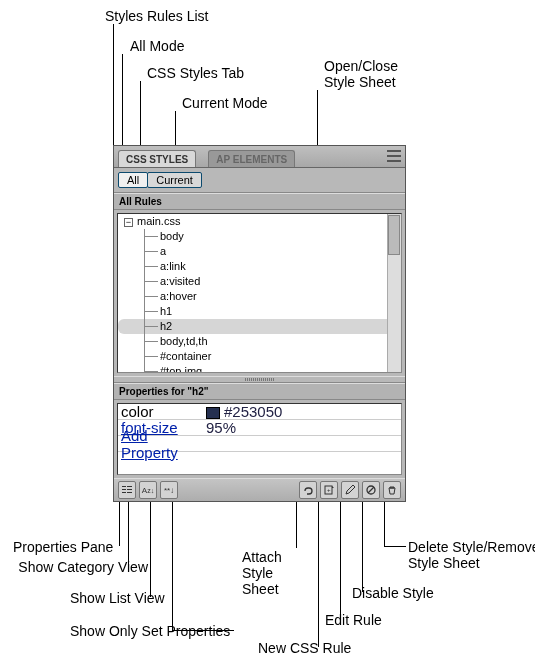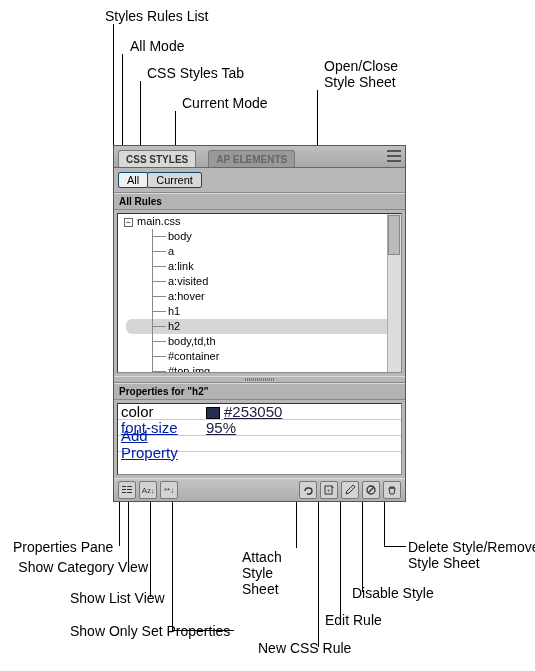--- a/index.html
+++ b/index.html
@@ -100,21 +100,21 @@
   }
   .rules .scroll {
     position:absolute; right:0; top:0; bottom:0; width:14px;
     background:#ddd; border-left:1px solid #aaa;
   }
   .rules .thumb {
     position:absolute; right:1px; top:1px; width:12px; height:40px;
     background:#bbb; border:1px solid #888;
   }
   .treerow { padding: 0 0 0 6px; line-height: 15px; white-space: nowrap; }
-  .treerow.child { padding-left: 42px; position: relative; margin-left: 8px; }
+  .treerow.child { padding-left: 42px; position: relative; }
   .treerow.child::before {
     content:""; position:absolute; left:26px; top:7px; width:14px; height:1px; background:#888;
   }
   .treerow.child::after {
     content:""; position:absolute; left:26px; top:0; width:1px; height:15px; background:#888;
   }
   .treerow.sel { background:#d6d6d6;border-radius:6px; }
   .toggle {
     display:inline-block; width:9px; height:9px; border:1px solid #666;
     text-align:center; line-height:7px; font-size:9px; margin-right:4px;
@@ -122,21 +122,21 @@
   }
   .gripper { height:7px; background:#b8b8b8; border-top:1px solid #ddd; border-bottom:1px solid #888;
     display:flex; justify-content:center; align-items:center;}
   .gripper span{ width:30px; height:3px; background:repeating-linear-gradient(90deg,#777,#777 1px,transparent 1px,transparent 2px);}
   .props {
     background:#fff; border:1px inset #888; margin:3px;
     font-size:15px;
   }
   .proprow { display:flex; border-bottom:1px solid #ccc; height:16px; align-items:center;}
   .proprow .pname { width:85px; padding-left:3px; }
-  .proprow .pval { flex:1; padding-left:3px; color:#224;text-decoration:underline; }
+  .proprow .pval { flex:1; padding-left:3px; color:#224; }
   .proprow.blank { height:22px; border-bottom:none;}
   .swatch { display:inline-block; width:14px; height:12px; background:#253050; border:1px solid #000; margin-right:4px; vertical-align:middle;}
   .link { color:#0020aa; text-decoration:underline; }
   .footer {
     height:23px; background:linear-gradient(#c4c4c4,#adadad);
     border-top:1px solid #ddd;
     display:flex; align-items:center; padding:0 4px;
     justify-content:space-between;
   }
   .icogrp { display:flex; gap:3px; }

